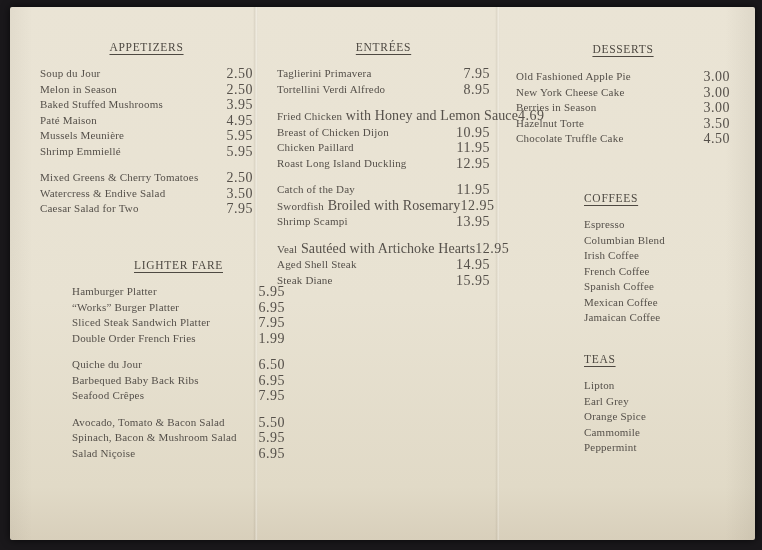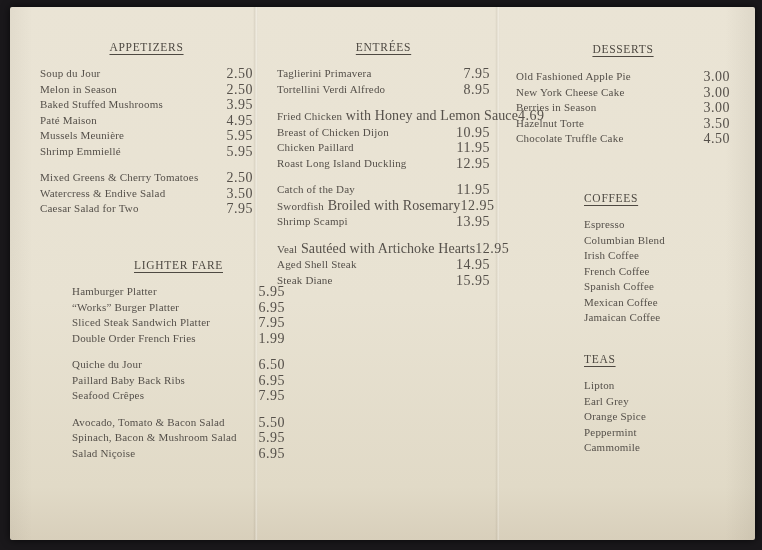--- a/index.html
+++ b/index.html
@@ -117,21 +117,21 @@
             <span class="item-name">Double Order French Fries</span>
             <span class="item-price">1.99</span>
           </div>
         </div>
         <div class="group">
           <div class="row">
             <span class="item-name">Quiche du Jour</span>
             <span class="item-price">6.50</span>
           </div>
           <div class="row">
-            <span class="item-name">Paillard Baby Back Ribs</span>
+            <span class="item-name">Barbequed Baby Back Ribs</span>
             <span class="item-price">6.95</span>
           </div>
           <div class="row">
             <span class="item-name">Seafood Crêpes</span>
             <span class="item-price">7.95</span>
           </div>
         </div>
         <div class="group">
           <div class="row">
             <span class="item-name">Avocado, Tomato &amp; Bacon Salad</span>
@@ -275,21 +275,21 @@
           <div class="row">
             <span class="item-name">Lipton</span>
           </div>
           <div class="row">
             <span class="item-name">Earl Grey</span>
           </div>
           <div class="row">
             <span class="item-name">Orange Spice</span>
           </div>
           <div class="row">
+            <span class="item-name">Cammomile</span>
+          </div>
+          <div class="row">
             <span class="item-name">Peppermint</span>
           </div>
-          <div class="row">
-            <span class="item-name">Cammomile</span>
-          </div>
         </div>
       </div>
   </section>
 </div>
 
 </body></html>

